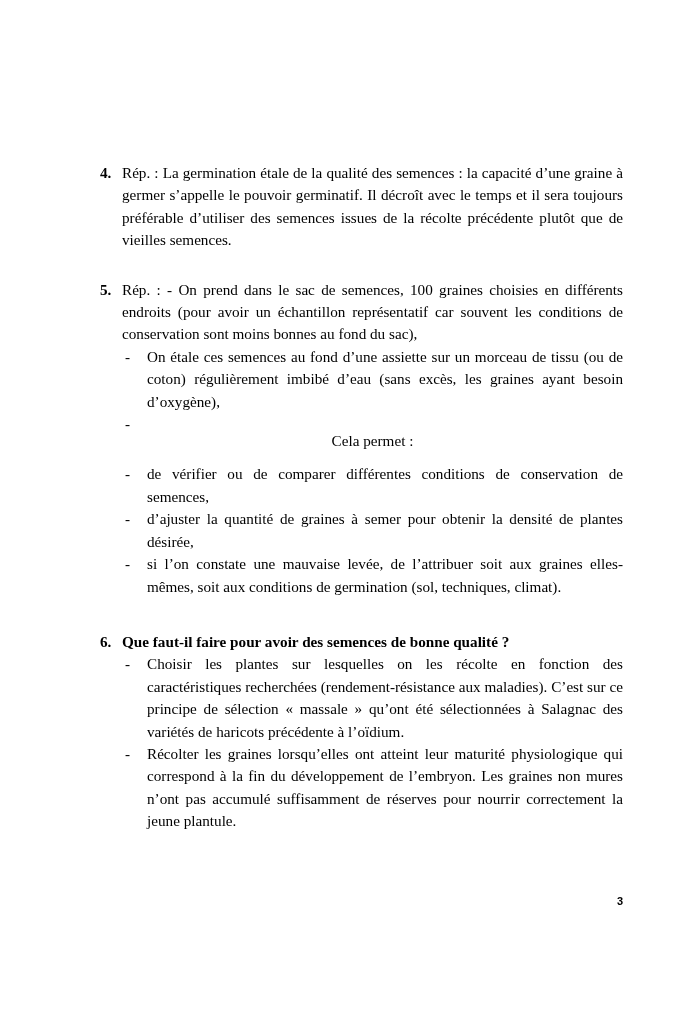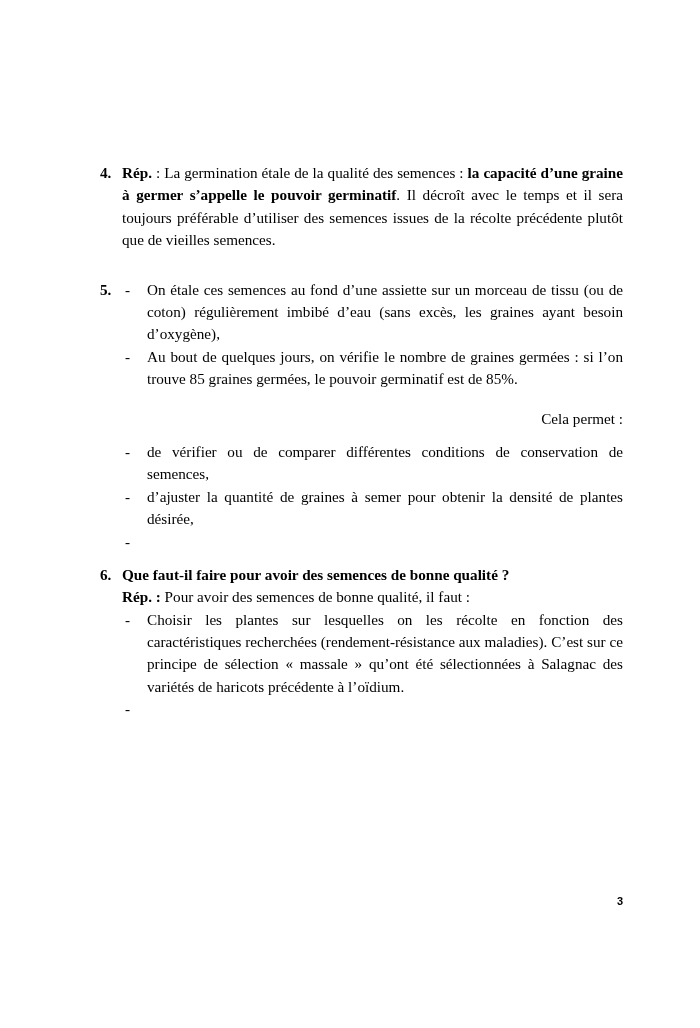--- a/index.html
+++ b/index.html
@@ -42,21 +42,21 @@
     top: 0;
     font-weight: bold;
   }
   .qbody {
     padding-left: 22px;
     font-size: 15.2px;
     line-height: 22.4px;
     text-align: justify;
     text-justify: inter-word;
   }
-  .qbody b { font-weight: bold; margin-top: 17px; }
+  .qbody b { font-weight: normal; margin-top: 17px; }
 
   
   .dashlist {
     list-style: none;
     margin: 0;
     padding: 0;
   }
   .dashlist li {
     position: relative;
     padding-left: 22px;
@@ -70,21 +70,21 @@
     position: absolute;
     left: 0;
     top: 0;
   }
   .dashlist.tight li { margin-left: 25px; }
 
   .plain-line {
     padding-left: 22px;
     font-size: 15.2px;
     line-height: 22.4px;
-    text-align: right;
+    text-align: center;
   }
 
   .spacer-sm { height: 11px; }
   .spacer-md { height: 17px; }
 
   
   .page-number {
     position: absolute;
     right: 77px;
     top: 895px;
@@ -108,69 +108,70 @@
         <b>Rép.</b><span> : La germination étale de la qualité des semences : </span><b>la capacité d’une graine à germer s’appelle le pouvoir germinatif</b><span>. Il décroît avec le temps et il sera toujours préférable d’utiliser des semences issues de la récolte précédente plutôt que de vieilles semences.</span>
       </div>
     </div>
 
     <div class="spacer-sm"></div>
 
     <div class="qblock">
       <div class="qheading">
         <span class="qnum">5.</span>
       </div>
+      <div class="qbody">
+        <b>Rép. :</b><span> - On prend dans le sac de semences, 100 graines choisies en différents endroits (pour avoir un échantillon représentatif car souvent les conditions de conservation sont moins bonnes au fond du sac),</span>
+      </div>
       <ul class="dashlist">
         <li>
           <span class="dash">-</span>
           <span>On étale ces semences au fond d’une assiette sur un morceau de tissu (ou de coton) régulièrement imbibé d’eau (sans excès, les graines ayant besoin d’oxygène),</span>
         </li>
         <li>
           <span class="dash">-</span>
-          <span>Au bout de quelques jours, on vérifie le nombre de graines germées : si l’on trouve 85 graines germées, le pouvoir germinatif est de 85%.</span>
         </li>
       </ul>
 
       <div class="spacer-md"></div>
 
       <div class="plain-line">Cela permet :</div>
 
       <div class="spacer-sm"></div>
 
       <ul class="dashlist tight">
         <li>
           <span class="dash">-</span>
           <span>de vérifier ou de comparer différentes conditions de conservation de semences,</span>
         </li>
         <li>
           <span class="dash">-</span>
           <span>d’ajuster la quantité de graines à semer pour obtenir la densité de plantes désirée,</span>
         </li>
         <li>
           <span class="dash">-</span>
+          <span>si l’on constate une mauvaise levée, de l’attribuer soit aux graines elles-mêmes, soit aux conditions de germination (sol, techniques, climat).</span>
         </li>
       </ul>
     </div>
 
     <div class="spacer-md"></div>
 
     <div class="qblock">
       <div class="qheading">
         <span class="qnum">6.</span>
         <span>Que faut-il faire pour avoir des semences de bonne qualité ?</span>
       </div>
-      <div class="qbody">
-        <b>Rép. :</b><span> Pour avoir des semences de bonne qualité, il faut :</span>
-      </div>
       <ul class="dashlist">
         <li>
           <span class="dash">-</span>
           <span>Choisir les plantes sur lesquelles on les récolte en fonction des caractéristiques recherchées (rendement-résistance aux maladies). C’est sur ce principe de sélection « massale » qu’ont été sélectionnées à Salagnac des variétés de haricots précédente à l’oïdium.</span>
         </li>
         <li>
           <span class="dash">-</span>
+          <span>Récolter les graines lorsqu’elles ont atteint leur maturité physiologique qui correspond à la fin du développement de l’embryon. Les graines non mures n’ont pas accumulé suffisamment de réserves pour nourrir correctement la jeune plantule.</span>
         </li>
       </ul>
     </div>
 
   </div>
 
   <div class="page-number">3</div>
 </div>
 
 </body></html>

